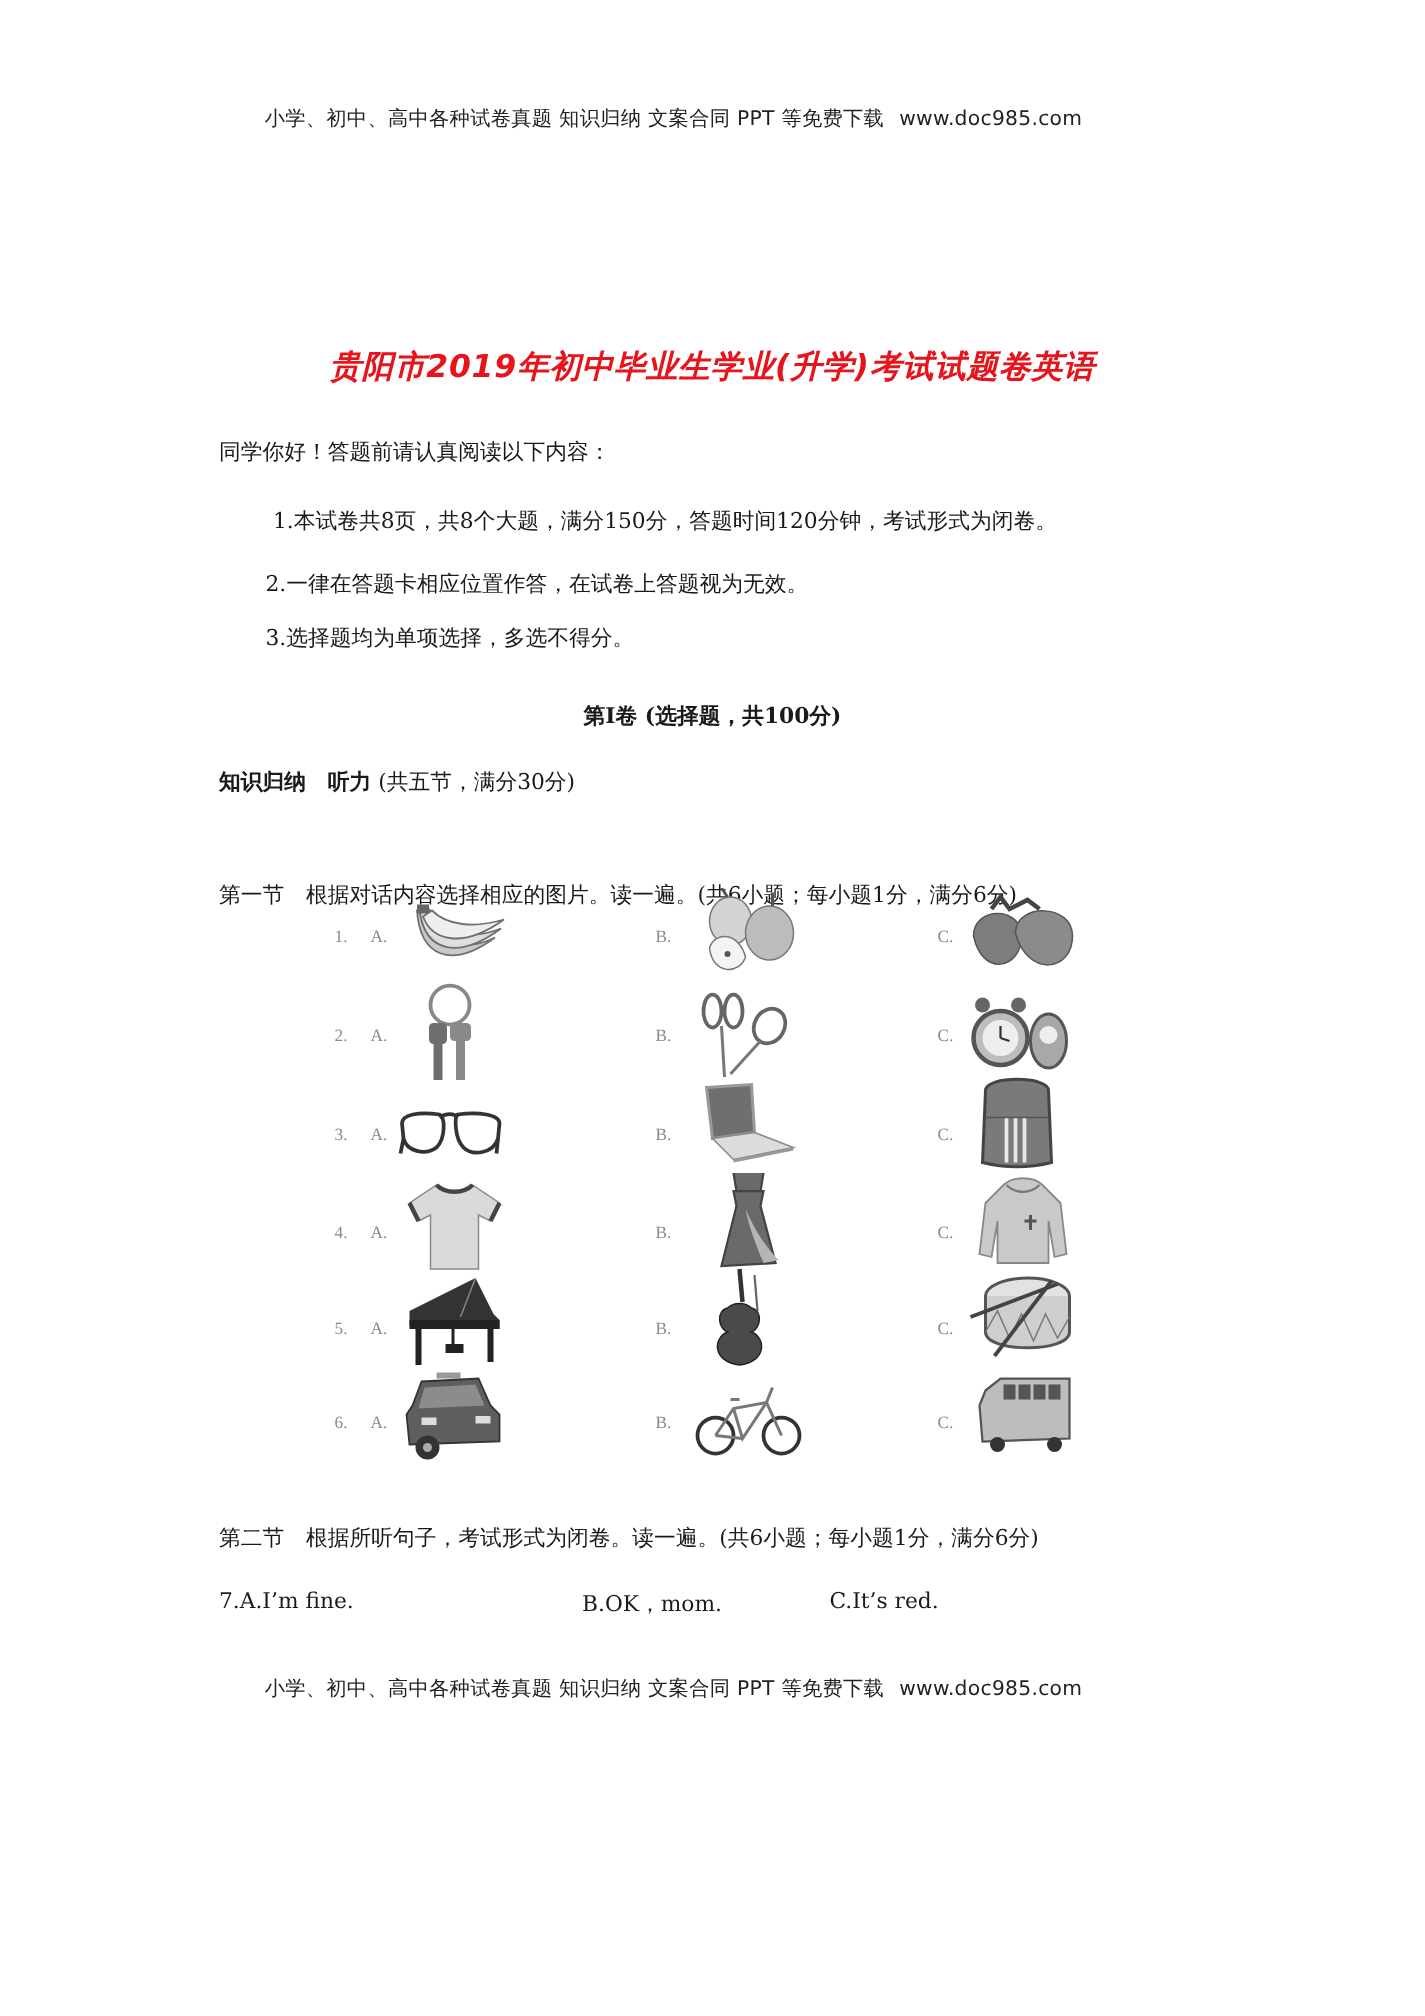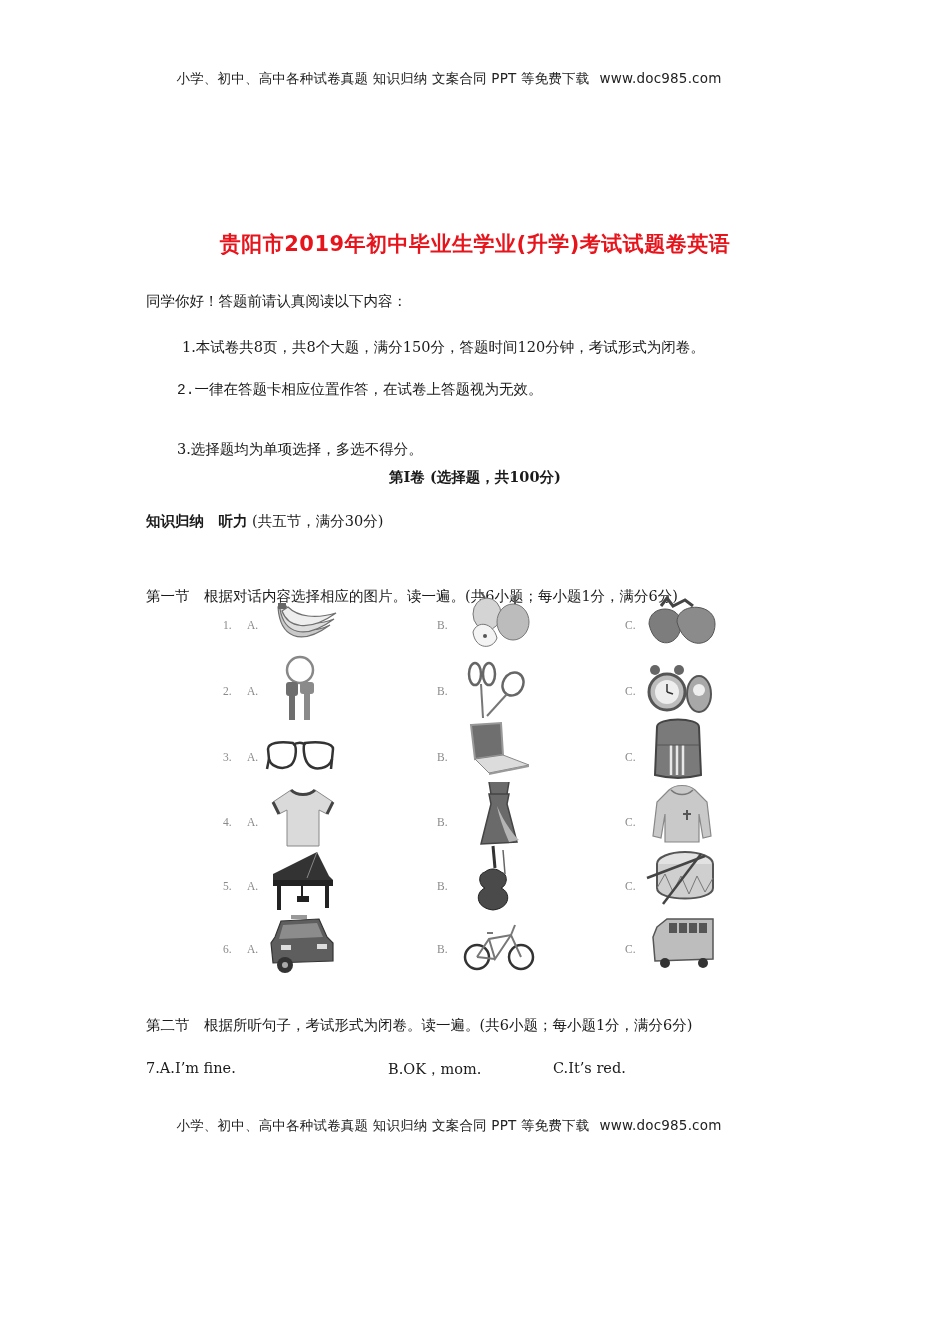--- a/index.html
+++ b/index.html
@@ -3,21 +3,21 @@
 <meta charset="utf-8">
 <style>
   html, body { margin: 0; padding: 0; background: #ffffff; }
   body { width: 950px; height: 1344px; position: relative; overflow: hidden;
          font-family: "DejaVu Serif", "Liberation Serif", serif; color: #1a1a1a; }
   .abs { position: absolute; }
   .banner { left: 0; width: 898px; text-align: center; font-family: "DejaVu Sans", "Liberation Sans", sans-serif;
             font-size: 13.5px; color: #222; letter-spacing: 0.2px; }
   .banner .url { margin-left: 10px; }
   .title { left: 0; width: 950px; text-align: center; top: 230px; font-size: 21px; font-weight: bold;
-           color: #e8141c; font-family: "DejaVu Sans", "Liberation Sans", sans-serif; letter-spacing: 0.5px; }
+           color: #e8141c; font-family: "DejaVu Sans", "Liberation Sans", sans-serif; letter-spacing: 0.5px; font-style: italic; }
   .txt { font-size: 14.5px; white-space: nowrap; }
   .bold { font-weight: bold; }
   .center { left: 0; width: 950px; text-align: center; }
   .grid { left: 215px; top: 592px; width: 520px; height: 390px; }
   .row { position: absolute; left: 0; width: 520px; height: 65px; }
   .lbl { position: absolute; font-size: 11.5px; color: #8a8a8a; font-family: "Liberation Serif", serif; }
   .pic { position: absolute; width: 72px; height: 60px; }
   .pic svg { width: 100%; height: 100%; }
 </style>
 </head>
@@ -25,22 +25,22 @@
 
 <div class="abs banner" style="top:70px;">
   <span>小学、初中、高中各种试卷真题 知识归纳 文案合同 PPT 等免费下载</span><span class="url">www.doc985.com</span>
 </div>
 
 <div class="abs title">贵阳市2019年初中毕业生学业(升学)考试试题卷英语</div>
 
 <div class="abs txt" style="left:146px; top:292px;">同学你好！答题前请认真阅读以下内容：</div>
 
 <div class="abs txt" style="left:182px; top:338px;">1.本试卷共8页，共8个大题，满分150分，答题时间120分钟，考试形式为闭卷。</div>
-<div class="abs txt" style="left:177px; top:380px;font-family:Liberation Mono, monospace;">2.一律在答题卡相应位置作答，在试卷上答题视为无效。</div>
-<div class="abs txt" style="left:177px; top:440px;text-align:right;">3.选择题均为单项选择，多选不得分。</div>
+<div class="abs txt" style="left:177px; top:380px;">2.一律在答题卡相应位置作答，在试卷上答题视为无效。</div>
+<div class="abs txt" style="left:177px; top:416px;text-align:right;">3.选择题均为单项选择，多选不得分。</div>
 
 <div class="abs txt center bold" style="top:468px;">第Ⅰ卷 (选择题，共100分)</div>
 
 <div class="abs txt" style="left:146px; top:512px;">
   <span class="bold">知识归纳　听力</span><span> (共五节，满分30分)</span>
 </div>
 
 <div class="abs txt" style="left:146px; top:555px;margin-top:32px;">第一节　根据对话内容选择相应的图片。读一遍。(共6小题；每小题1分，满分6分)</div>
 
 <div class="abs grid">

